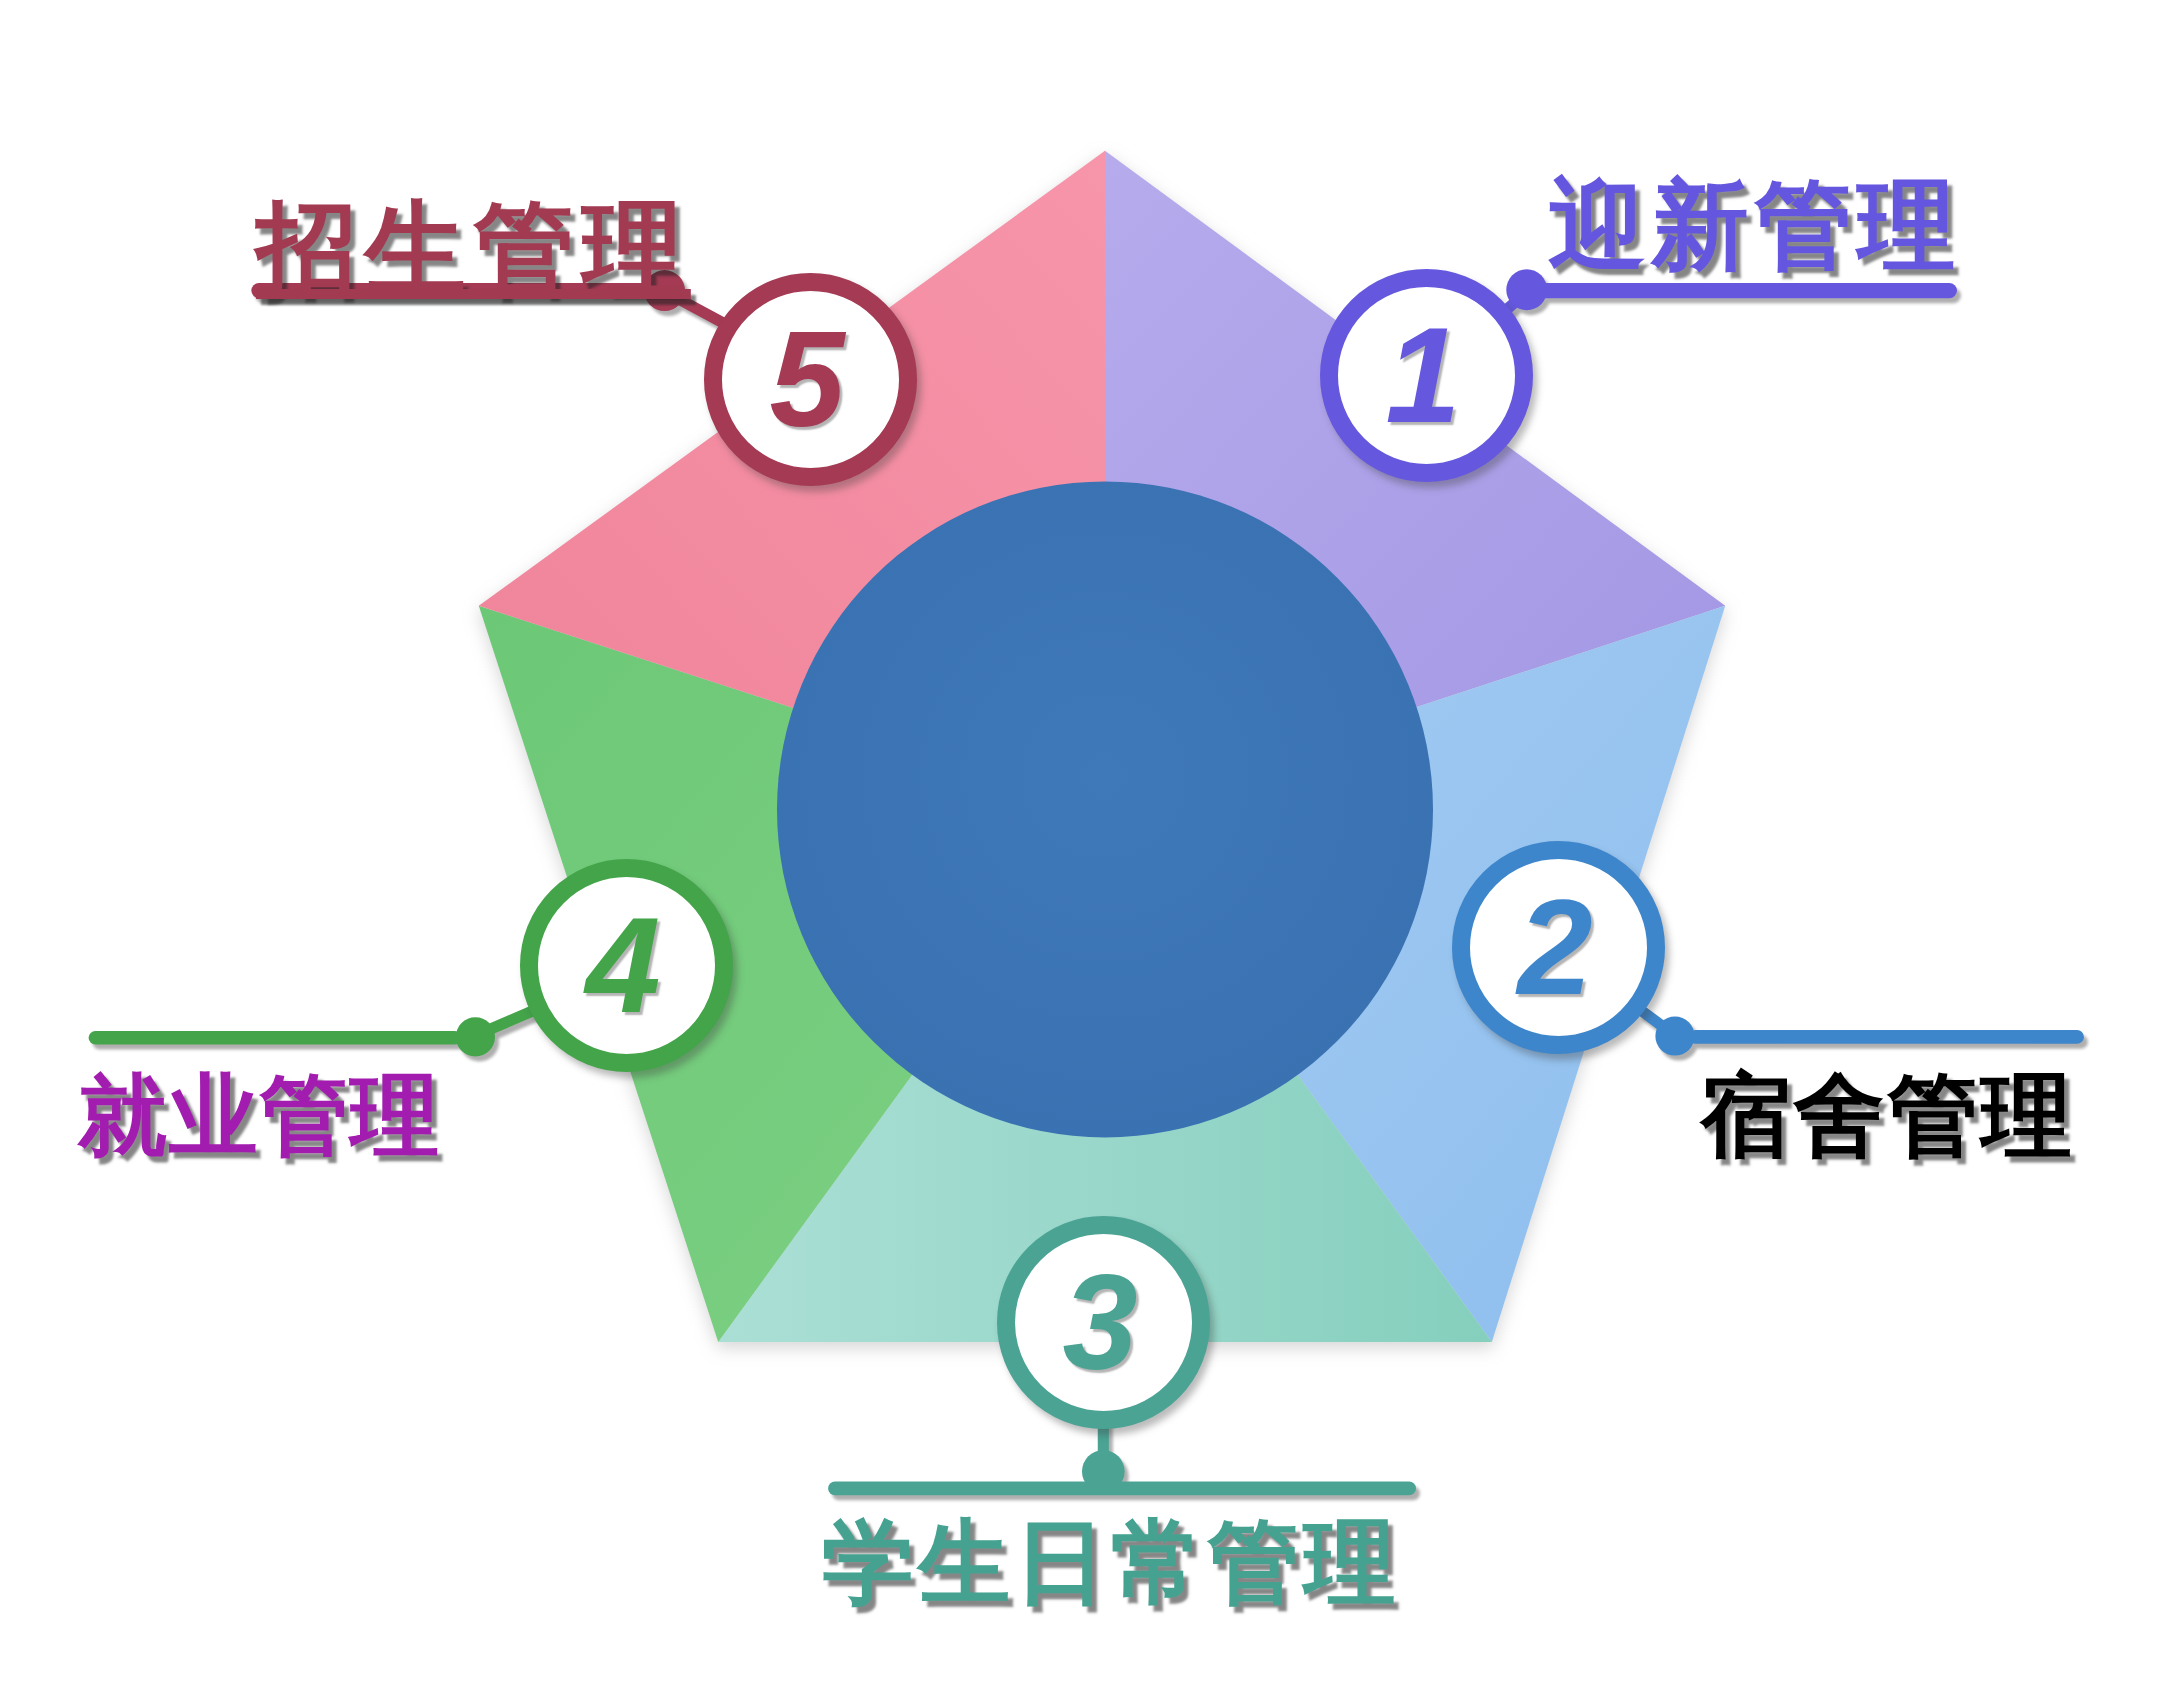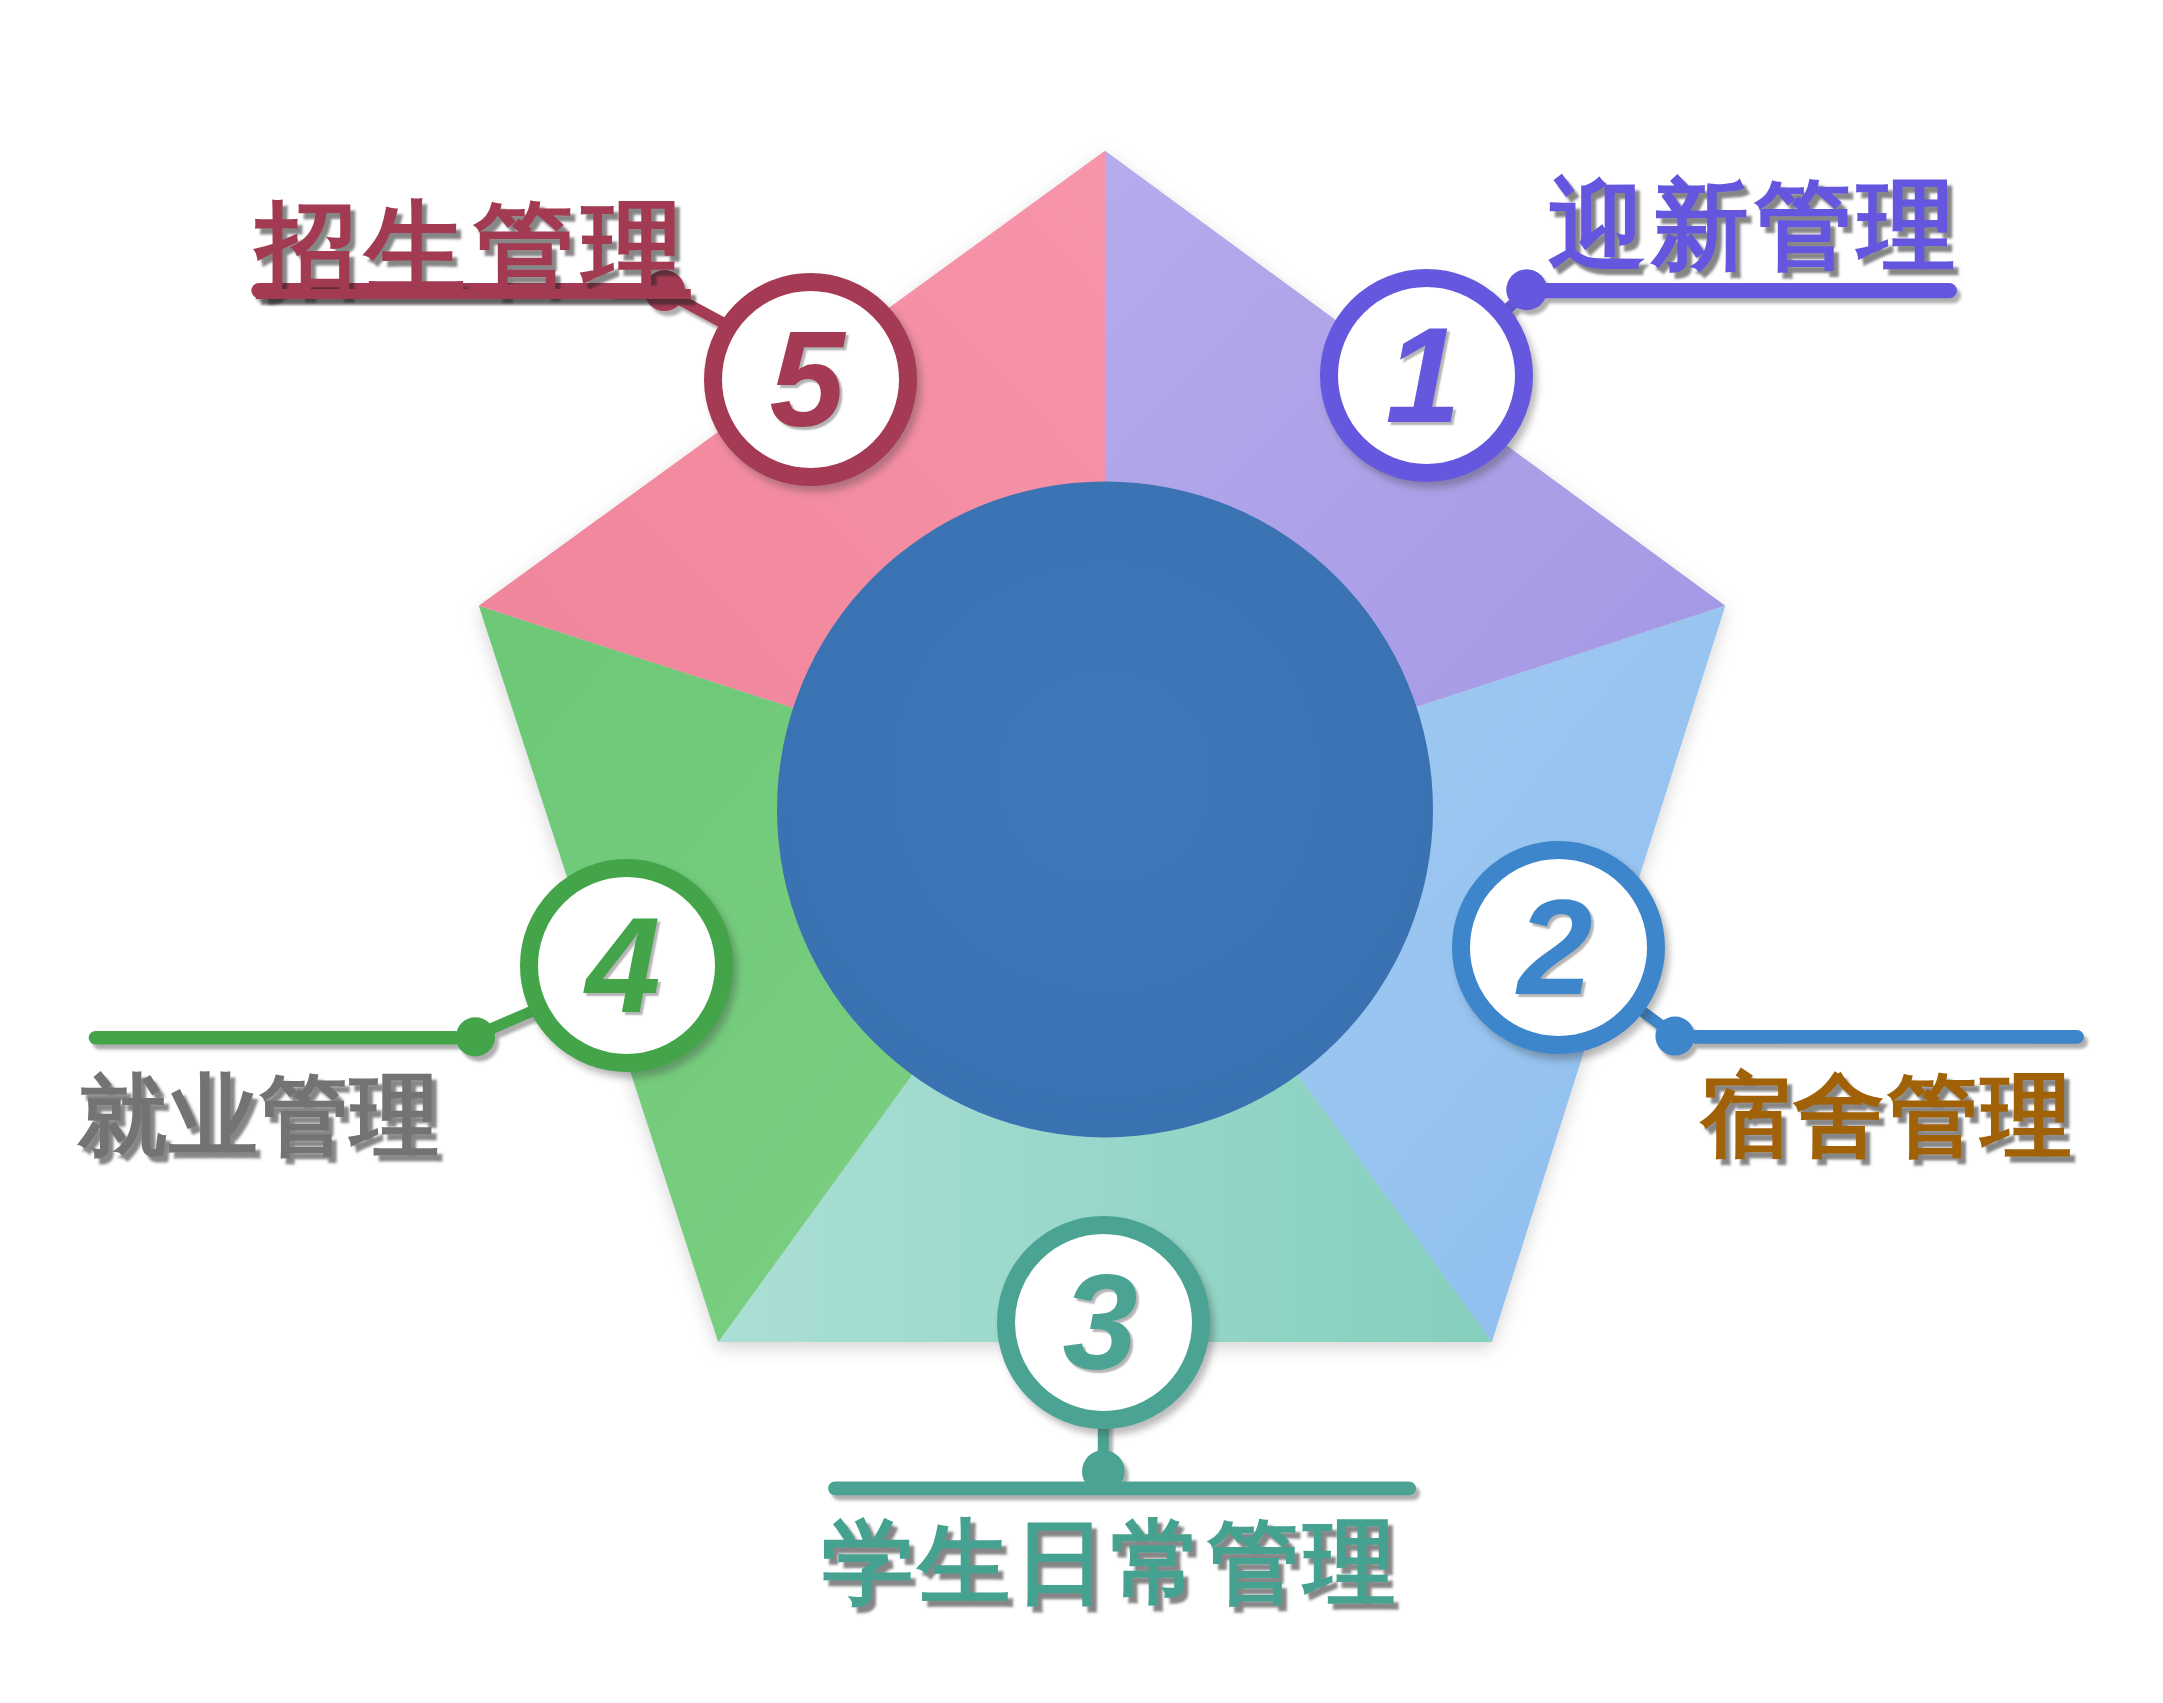--- a/index.html
+++ b/index.html
@@ -26,23 +26,23 @@
   .b2{left:1452px;top:841px;border:18px solid #3e86cb;}  .b2 span{color:#3e86cb;}
   .b3{left:997px;top:1216px;border:18px solid #4ba394;} .b3 span{color:#4ba394;}
   .b4{left:520px;top:859px;border:18px solid #44a44a;}  .b4 span{color:#44a44a;}
   .b5{left:704px;top:273px;border:18px solid #a43a54;}   .b5 span{color:#a43a54;}
 
   .lab{
     position:absolute;font-weight:800;white-space:nowrap;
     text-shadow:5.1px 6px 2.6px rgba(35,35,35,0.55);
   }
   .l1{left:1548px;top:161px;font-size:98px;letter-spacing:5.1px;color:#6456de;}
-  .l2{left:1700px;top:1055px;font-size:91px;letter-spacing:2.6px;color:#a16207;}
+  .l2{left:1700px;top:1055px;font-size:91px;letter-spacing:2.6px;color:#000000;}
   .l3{left:822px;top:1501px;font-size:92px;letter-spacing:4.3px;color:#45a290;}
-  .l4{left:78px;top:1056px;font-size:89px;letter-spacing:1.7px;color:#737373;}
+  .l4{left:78px;top:1056px;font-size:89px;letter-spacing:1.7px;color:#a21caf;}
   .l5{left:256px;top:182px;font-size:101px;letter-spacing:7.7px;color:#a23b52;text-decoration:underline;}
 
   .title{
     position:absolute;left:1105px;top:809px;transform:translate(-50%,-50%);
     color:#ffffff;font-weight:800;font-size:95px;letter-spacing:4.3px;white-space:nowrap;
     text-shadow:3.4px 4.3px 4.3px rgba(15,40,75,0.45);
   }
 </style>
 </head>
 <body>

